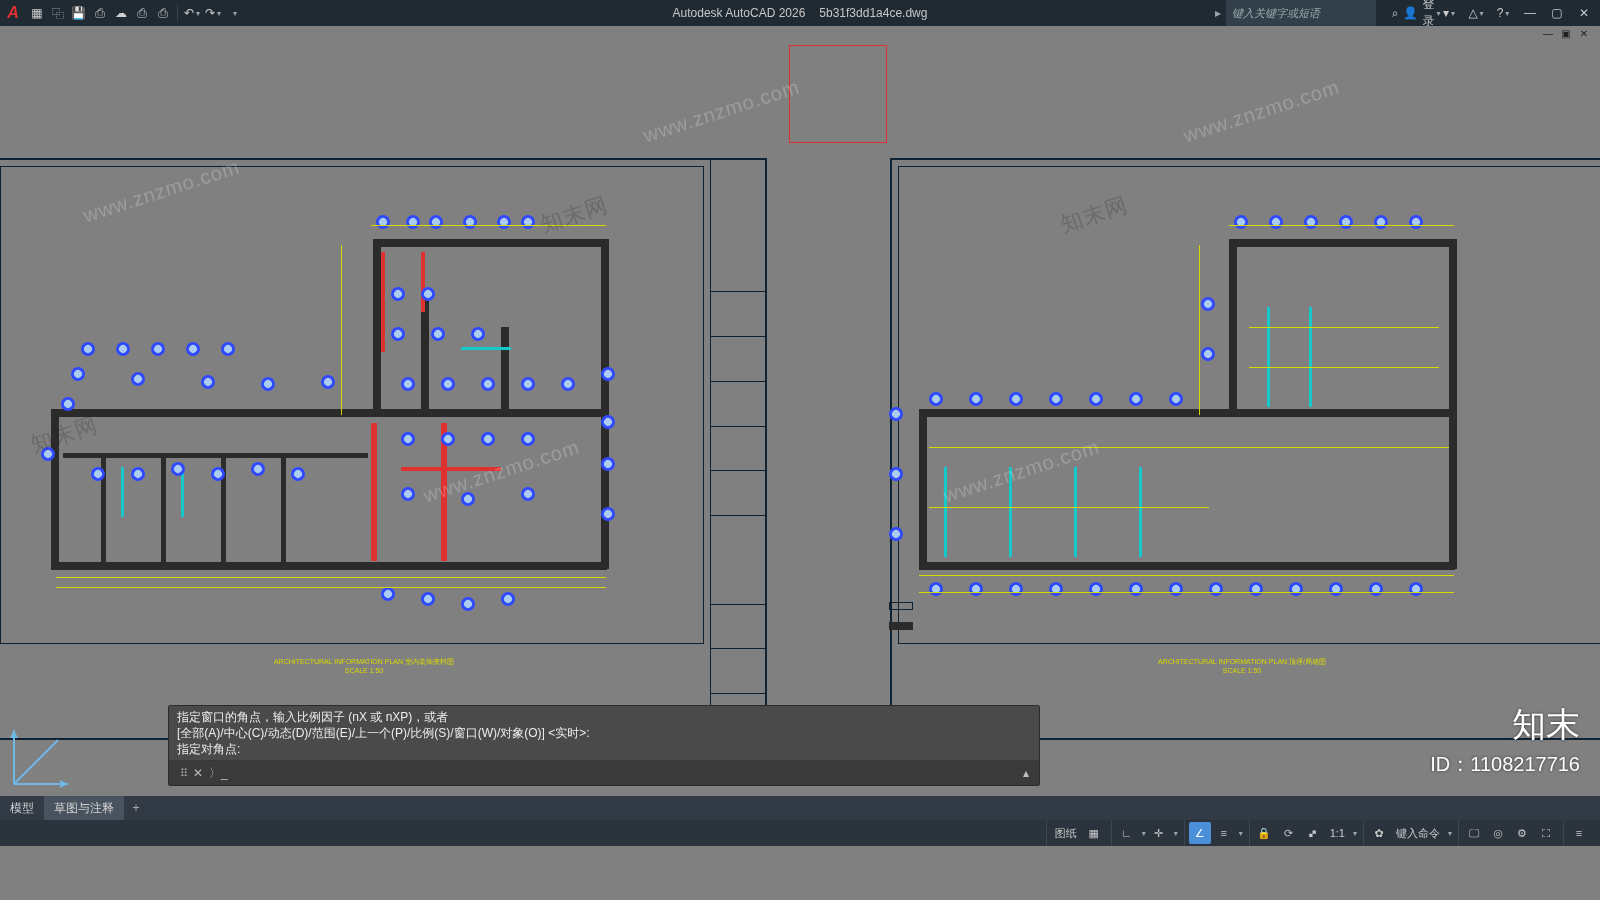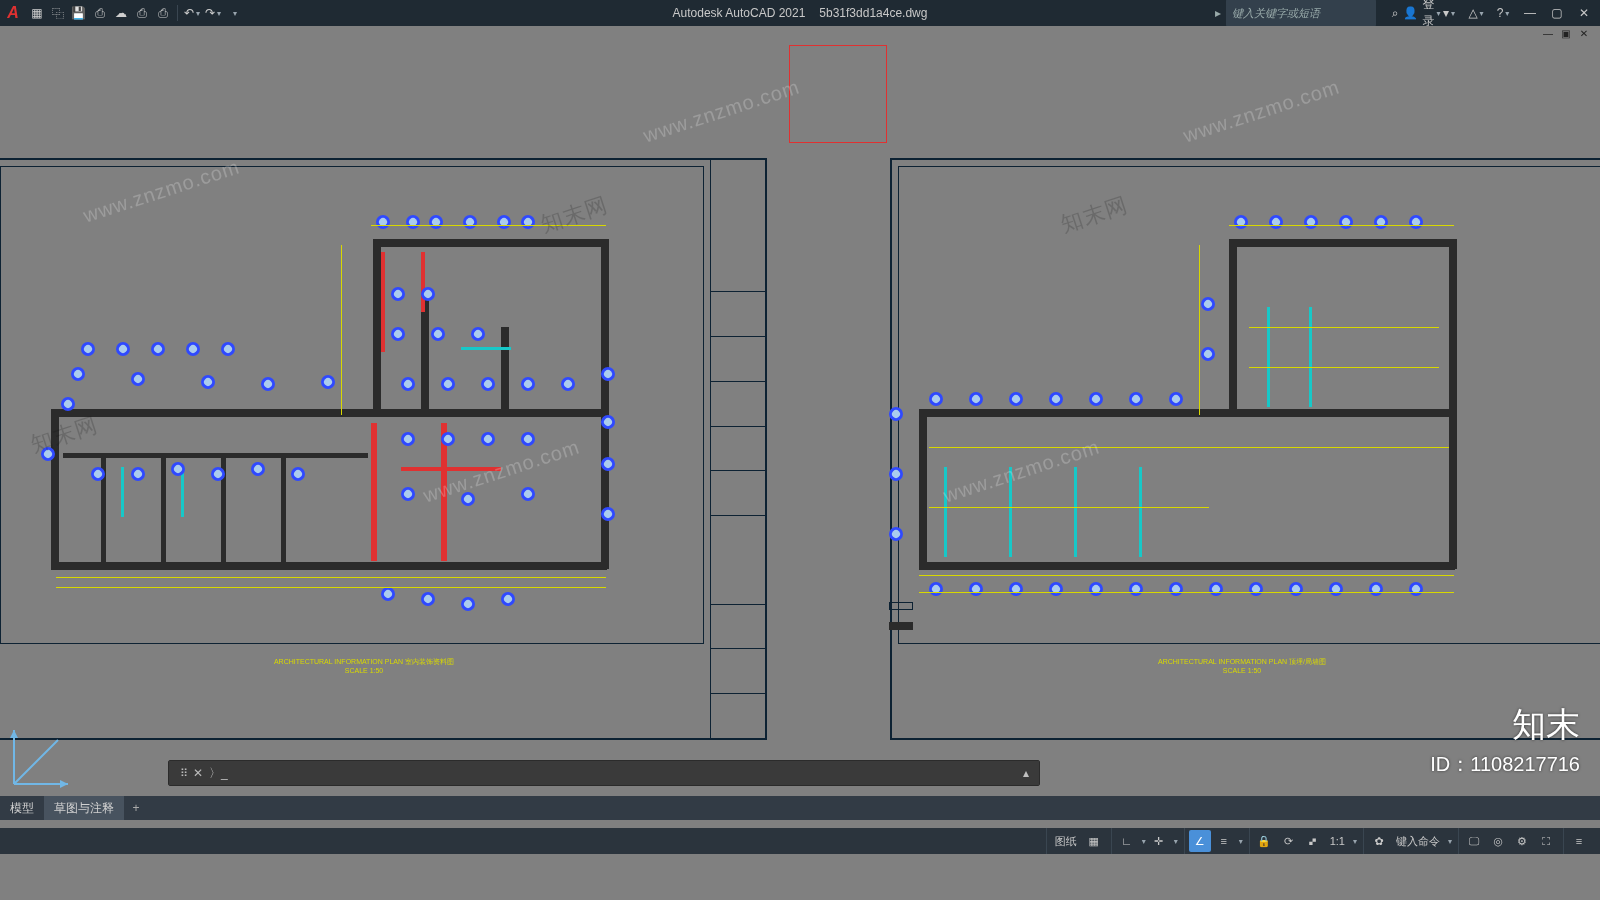--- a/index.html
+++ b/index.html
@@ -39,21 +39,21 @@
   .cmd-hist { padding:3px 8px; line-height:16px; border-bottom:1px solid #383838; background:rgba(74,74,74,0.95); }
   .cmd-line { display:flex; align-items:center; height:24px; padding:0 6px; background:#3a3a3a; }
   .cmd-handle { width:18px; color:#bbb; font-size:11px; text-align:center; }
   .cmd-close { width:14px; font-size:12px; color:#bbb; cursor:pointer; }
   .cmd-caret { color:#c0c0c0; margin:0 4px 0 2px; font-size:12px; }
   .cmd-input { flex:1; background:transparent; border:none; outline:none; color:#dcdcdc; font-size:12px; font-style:italic; }
   .tabbar { height:24px; background:#323b45; display:flex; align-items:center; font-size:12px; }
   .tab { height:24px; padding:0 10px; display:flex; align-items:center; color:#d0d0d0; cursor:pointer; }
   .tab.active { background:#48535f; }
   .tab-add { width:24px; text-align:center; color:#aaa; cursor:pointer; }
-  .statusbar { height:26px; background:#2b343d; display:flex; align-items:center; justify-content:flex-end; gap:2px; padding:0 6px; font-size:11px; color:#c8c8c8;margin-top:8px; }
+  .statusbar { height:26px; background:#2b343d; display:flex; align-items:center; justify-content:flex-end; gap:2px; padding:0 6px; font-size:11px; color:#c8c8c8; }
   .sb-group { display:flex; align-items:center; gap:2px; padding:0 4px; border-left:1px solid #3a4651; height:100%; }
   .sb-btn { min-width:22px; height:22px; padding:0 4px; display:flex; align-items:center; justify-content:center; cursor:pointer; border-radius:2px; }
   .sb-btn.active { background:#4a90d9; color:#fff; }
   .sb-text { padding:0 4px; }
   .watermark { position:absolute; color:rgba(255,255,255,0.22); font-size:20px; transform:rotate(-18deg); font-family:Arial; pointer-events:none; user-select:none; letter-spacing:1px; }
   .wm-cn { color:rgba(20,20,20,0.20); font-size:22px; }
   .brand { position:absolute; right:20px; bottom:48px; color:#fff; font-size:34px; font-family:"Microsoft YaHei",sans-serif; text-shadow:0 0 3px rgba(0,0,0,0.6); pointer-events:none;margin-top:13px; }
   .brand-id { position:absolute; right:20px; bottom:18px; color:#fff; font-size:20px; font-family:Arial; text-shadow:0 0 3px rgba(0,0,0,0.6); pointer-events:none; }
   .mid-wrap { height:824px; position:relative; }
 </style>
@@ -78,21 +78,21 @@
     <div class="qat-btn">
         <span>↷</span>
         <span class="drop-arrow">▾</span>
       </div>
     <div class="qat-btn">
         <span class="drop-arrow">▾</span>
       </div>
   </div>
 
   <div class="title-center">
-    <span>Autodesk AutoCAD 2021</span>
+    <span>Autodesk AutoCAD 2026</span>
     <span>5b31f3dd1a4ce.dwg</span>
   </div>
 
   <div class="title-right">
     <span style="color:#9aa; margin-right:2px;">▸</span>
     <div class="search-box">
       <span>键入关键字或短语</span>
     </div>
     <div class="top-btn search-ico">⌕</div>
     <div class="top-btn top-login">
@@ -304,20 +304,25 @@
       <svg viewBox="0 0 62 62">
         <line x1="4" y1="58" x2="58" y2="58"></line>
         <line x1="4" y1="58" x2="4" y2="4"></line>
         <line x1="4" y1="58" x2="48" y2="14"></line>
         <polygon points="58,58 50,54 50,62" fill="#71b7e6"></polygon>
         <polygon points="4,4 0,12 8,12" fill="#71b7e6"></polygon>
       </svg>
     </div>
 
     <div class="cmd-area">
+      <div class="cmd-hist">
+        <div>指定窗口的角点，输入比例因子 (nX 或 nXP)，或者</div>
+        <div>[全部(A)/中心(C)/动态(D)/范围(E)/上一个(P)/比例(S)/窗口(W)/对象(O)] &lt;实时&gt;:</div>
+        <div>指定对角点:</div>
+      </div>
       <div class="cmd-line">
         <div class="cmd-handle">⠿</div>
         <div class="cmd-close">✕</div>
         <div class="cmd-caret">〉_</div>
         <div class="cmd-caret" style="margin-left:auto;">▴</div>
       </div>
     </div>
 
     <div class="watermark" style="left:80px; top:140px;">www.znzmo.com</div>
     <div class="watermark wm-cn" style="left:30px; top:380px;">知末网</div>

